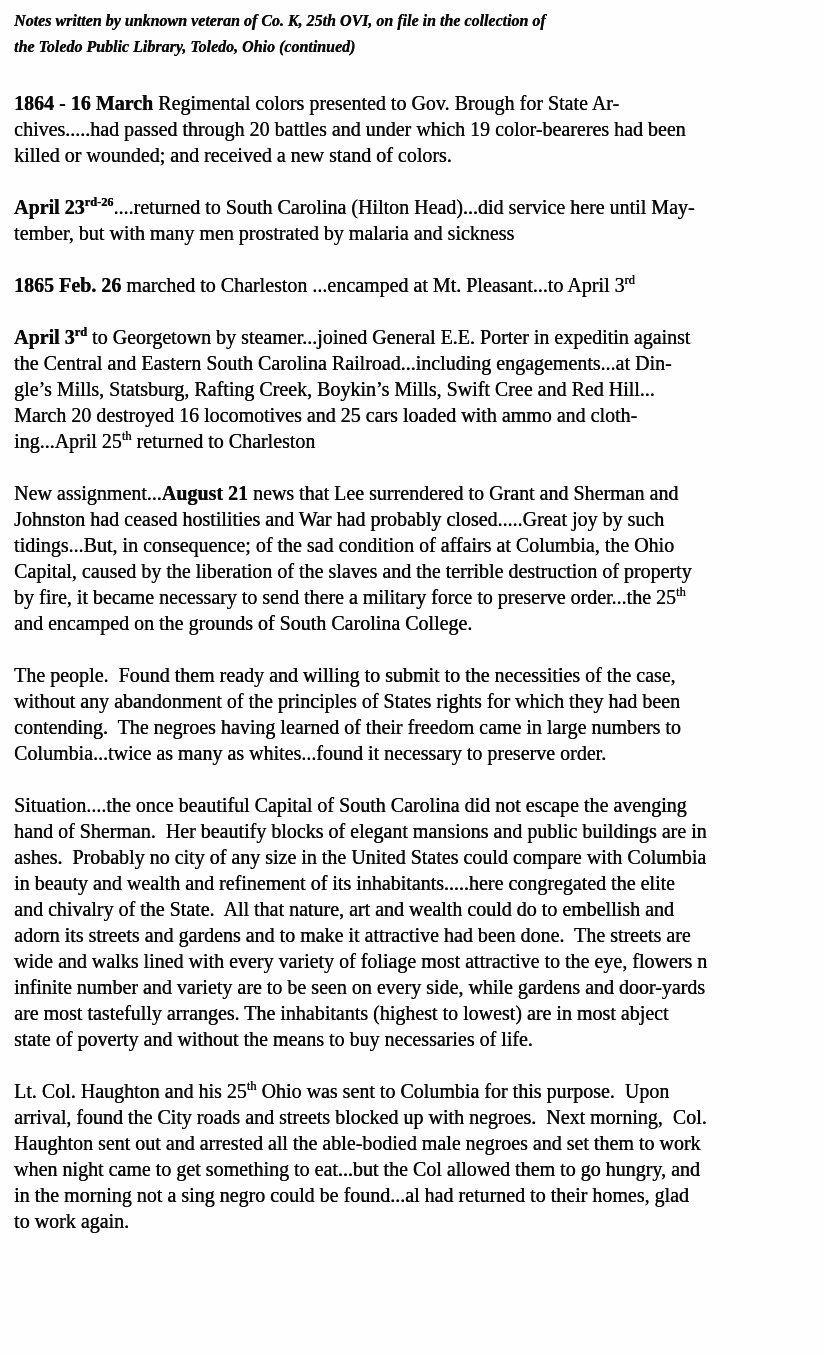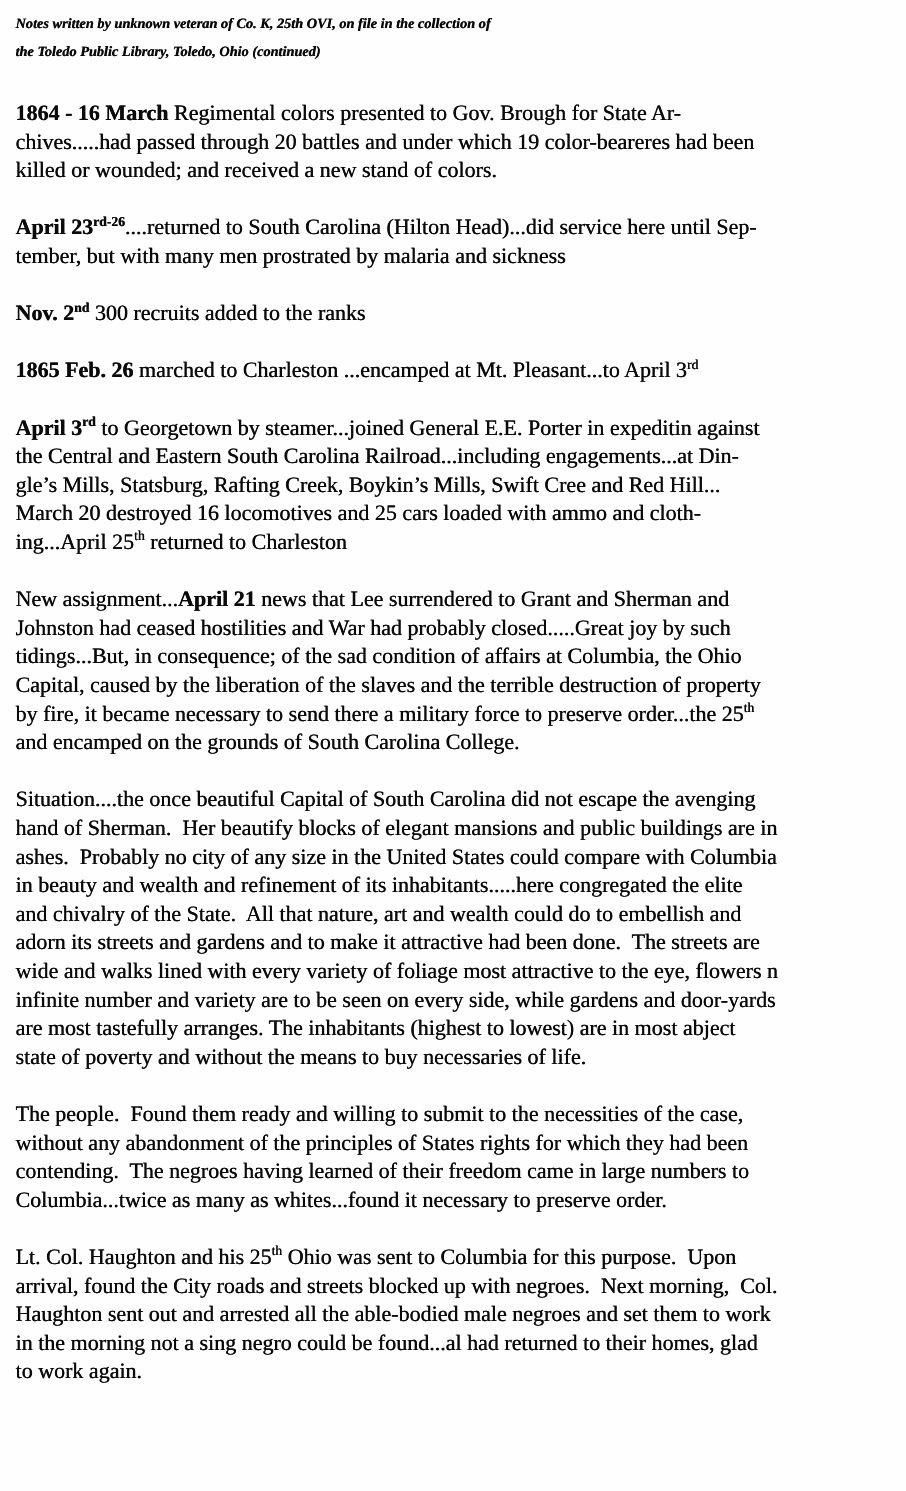--- a/index.html
+++ b/index.html
@@ -18,21 +18,21 @@
     overflow: hidden;
   }
   .title {
     font-weight: 700;
     font-style: italic;
     font-size: 20px;
     line-height: 28px;
     margin-bottom: 30px;
     text-shadow: 0.4px 0 0 currentColor;
   }
-  .title .line { font-size: 13px; }
+  .title .line { font-size: 16px; }
   .paragraph {
     margin: 0 0 26px 0;
   }
   .line {
     white-space: pre;
     font-size: 20px;
     line-height: 26px;
     text-shadow: 0.35px 0 0 currentColor;
   }
   .bold { font-weight: 700; }
@@ -51,63 +51,61 @@
     <div class="line">Notes written by unknown veteran of Co. K, 25th OVI, on file in the collection of</div>
     <div class="line">the Toledo Public Library, Toledo, Ohio (continued)</div>
   </div>
   <div>
       <div class="paragraph">
         <div class="line"><span class="bold">1864 - 16 March </span><span>Regimental colors presented to Gov. Brough for State Ar-</span></div>
         <div class="line"><span>chives.....had passed through 20 battles and under which 19 color-beareres had been</span></div>
         <div class="line"><span>killed or wounded; and received a new stand of colors.</span></div>
       </div>
       <div class="paragraph">
-        <div class="line"><span class="bold">April 23</span><sup class="bold">rd-26</sup><span>....returned to South Carolina (Hilton Head)...did service here until Sep-</span></div>
+        <div class="line"><span class="bold">April 23</span><sup class="bold">rd-26</sup><span>....returned to South Carolina (Hilton Head)...did service here until May-</span></div>
         <div class="line"><span>tember, but with many men prostrated by malaria and sickness</span></div>
-      </div>
-      <div class="paragraph">
-        <div class="line"><span class="bold">Nov. 2</span><sup class="bold">nd</sup><span> 300 recruits added to the ranks</span></div>
       </div>
       <div class="paragraph">
         <div class="line"><span class="bold">1865 Feb. 26</span><span> marched to Charleston ...encamped at Mt. Pleasant...to April 3</span><sup>rd</sup></div>
       </div>
       <div class="paragraph">
         <div class="line"><span class="bold">April 3</span><sup class="bold">rd</sup><span> to Georgetown by steamer...joined General E.E. Porter in expeditin against</span></div>
         <div class="line"><span>the Central and Eastern South Carolina Railroad...including engagements...at Din-</span></div>
         <div class="line"><span>gle’s Mills, Statsburg, Rafting Creek, Boykin’s Mills, Swift Cree and Red Hill...</span></div>
         <div class="line"><span>March 20 destroyed 16 locomotives and 25 cars loaded with ammo and cloth-</span></div>
         <div class="line"><span>ing...April 25</span><sup>th</sup><span> returned to Charleston</span></div>
       </div>
       <div class="paragraph">
-        <div class="line"><span>New assignment...</span><span class="bold">April 21</span><span> news that Lee surrendered to Grant and Sherman and</span></div>
+        <div class="line"><span>New assignment...</span><span class="bold">August 21</span><span> news that Lee surrendered to Grant and Sherman and</span></div>
         <div class="line"><span>Johnston had ceased hostilities and War had probably closed.....Great joy by such</span></div>
         <div class="line"><span>tidings...But, in consequence; of the sad condition of affairs at Columbia, the Ohio</span></div>
         <div class="line"><span>Capital, caused by the liberation of the slaves and the terrible destruction of property</span></div>
         <div class="line"><span>by fire, it became necessary to send there a military force to preserve order...the 25</span><sup>th</sup></div>
         <div class="line"><span>and encamped on the grounds of South Carolina College.</span></div>
+      </div>
+      <div class="paragraph">
+        <div class="line"><span>The people.  Found them ready and willing to submit to the necessities of the case,</span></div>
+        <div class="line"><span>without any abandonment of the principles of States rights for which they had been</span></div>
+        <div class="line"><span>contending.  The negroes having learned of their freedom came in large numbers to</span></div>
+        <div class="line"><span>Columbia...twice as many as whites...found it necessary to preserve order.</span></div>
       </div>
       <div class="paragraph">
         <div class="line"><span>Situation....the once beautiful Capital of South Carolina did not escape the avenging</span></div>
         <div class="line"><span>hand of Sherman.  Her beautify blocks of elegant mansions and public buildings are in</span></div>
         <div class="line"><span>ashes.  Probably no city of any size in the United States could compare with Columbia</span></div>
         <div class="line"><span>in beauty and wealth and refinement of its inhabitants.....here congregated the elite</span></div>
         <div class="line"><span>and chivalry of the State.  All that nature, art and wealth could do to embellish and</span></div>
         <div class="line"><span>adorn its streets and gardens and to make it attractive had been done.  The streets are</span></div>
         <div class="line"><span>wide and walks lined with every variety of foliage most attractive to the eye, flowers n</span></div>
         <div class="line"><span>infinite number and variety are to be seen on every side, while gardens and door-yards</span></div>
         <div class="line"><span>are most tastefully arranges. The inhabitants (highest to lowest) are in most abject</span></div>
         <div class="line"><span>state of poverty and without the means to buy necessaries of life.</span></div>
       </div>
       <div class="paragraph">
-        <div class="line"><span>The people.  Found them ready and willing to submit to the necessities of the case,</span></div>
-        <div class="line"><span>without any abandonment of the principles of States rights for which they had been</span></div>
-        <div class="line"><span>contending.  The negroes having learned of their freedom came in large numbers to</span></div>
-        <div class="line"><span>Columbia...twice as many as whites...found it necessary to preserve order.</span></div>
-      </div>
-      <div class="paragraph">
         <div class="line"><span>Lt. Col. Haughton and his 25</span><sup>th</sup><span> Ohio was sent to Columbia for this purpose.  Upon</span></div>
         <div class="line"><span>arrival, found the City roads and streets blocked up with negroes.  Next morning,  Col.</span></div>
         <div class="line"><span>Haughton sent out and arrested all the able-bodied male negroes and set them to work</span></div>
+        <div class="line"><span>when night came to get something to eat...but the Col allowed them to go hungry, and</span></div>
         <div class="line"><span>in the morning not a sing negro could be found...al had returned to their homes, glad</span></div>
         <div class="line"><span>to work again.</span></div>
       </div>
     </div>
 </div>
 
 </body></html>

